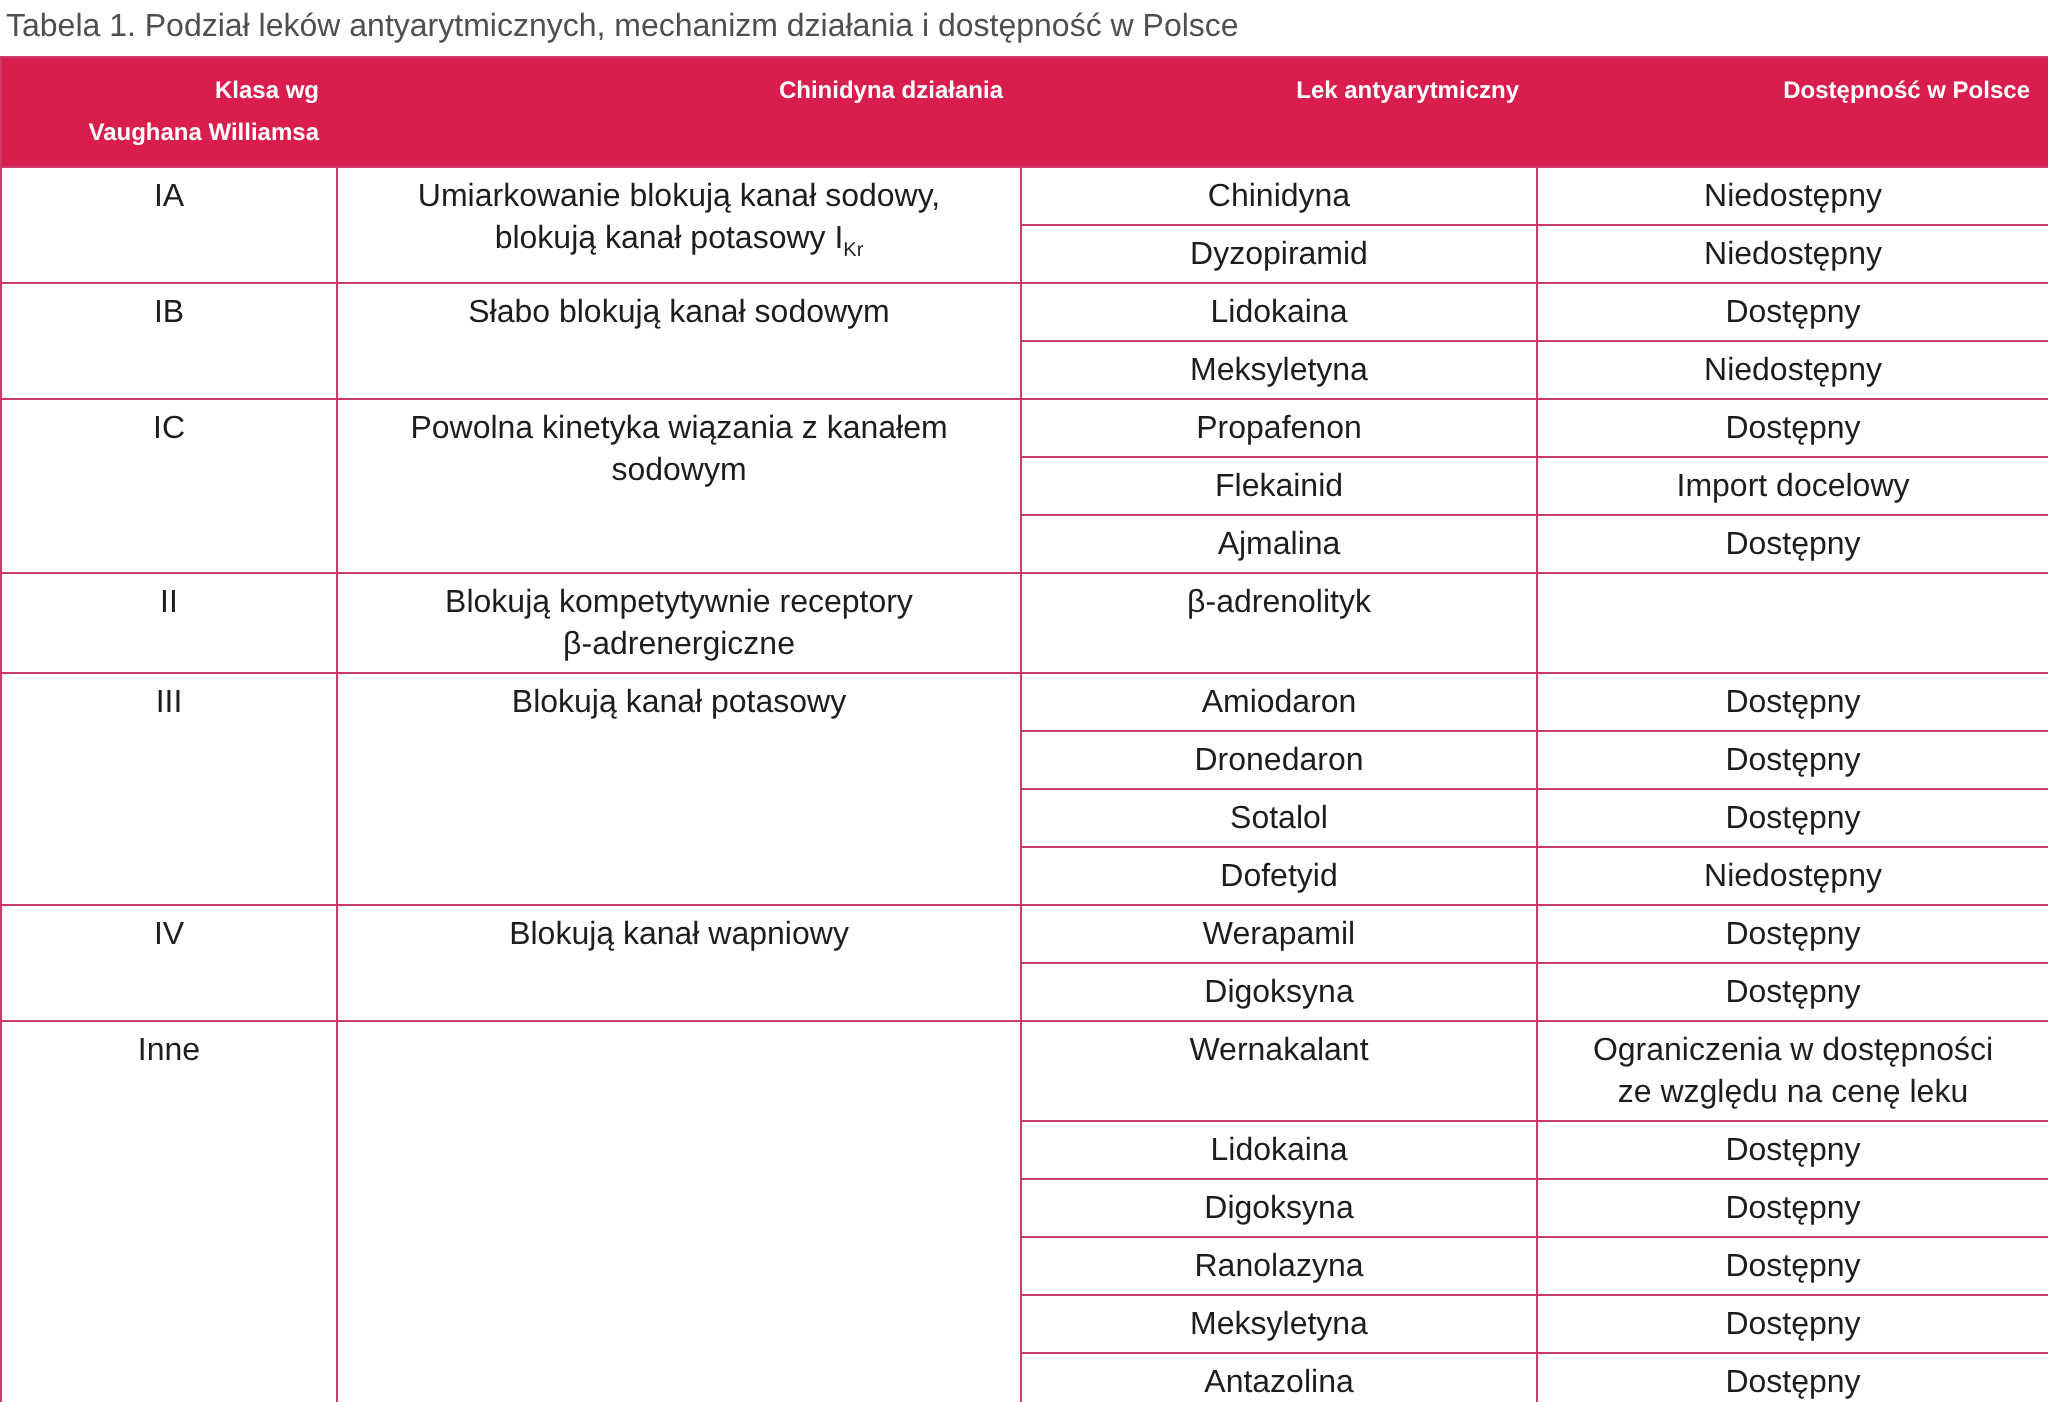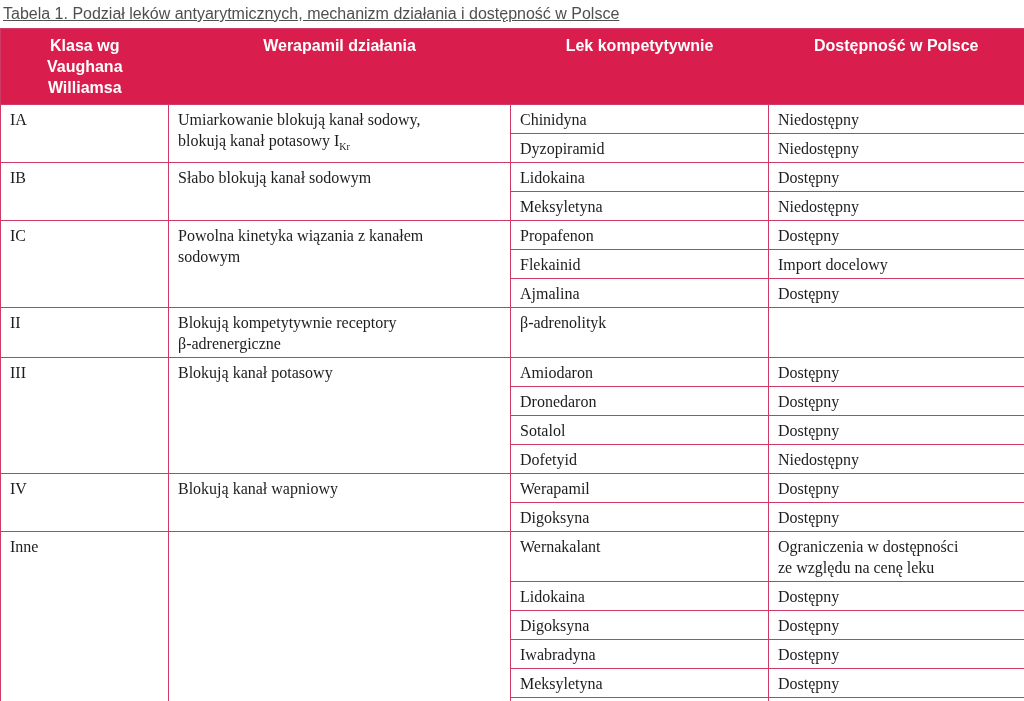--- a/index.html
+++ b/index.html
@@ -7,56 +7,54 @@
     width: 1024px;
     background: #ffffff;
     font-family: "Liberation Sans", sans-serif;
     -webkit-font-smoothing: antialiased;
   }
   .page-title {
     font-size: 16px;
     color: var(--title-text, #4f4f4f);
     padding: 5px 0 5px 3px;
     line-height: 18px;
-    text-decoration: underline;
   }
   table.drug-table {
     border-collapse: collapse;
     width: 1024px;
     table-layout: fixed;
     border: 1px solid var(--border, #cf3a66);
     border-bottom-width: 2px;
   }
   .drug-table th {
     background: var(--header-bg, #d91e4d);
     color: var(--header-text, #ffffff);
-    font-size: 16px;
+    font-size: 12px;
     font-weight: bold;
-    text-align: center;
+    text-align: right;
     vertical-align: top;
     padding: 6px 9px;
     white-space: pre-line;
     line-height: 21px;
     height: 52px;
     border: 0;
     box-sizing: border-box;
   }
   .drug-table td {
     border: 1px solid var(--border, #cf3a66);
     font-size: 16px;
     color: var(--body-text, #1d1d1f);
     vertical-align: top;
-    text-align: left;
+    text-align: center;
     padding: 4px 9px 3px 9px;
     white-space: pre-line;
     line-height: 21px;
     height: 29px;
     box-sizing: border-box;
     overflow: hidden;
-    font-family: Liberation Serif, serif;
   }
   .drug-table sub {
     font-size: 10px;
     line-height: 0;
     vertical-align: -4px;
     margin-top: 26px;
   }
 </style>
 </head>
 <body>
@@ -68,22 +66,22 @@
     <colgroup>
       <col style="width:168px">
       <col style="width:342px">
       <col style="width:258px">
       <col style="width:256px">
     </colgroup>
     <thead>
       <tr>
         <th>Klasa wg
 Vaughana Williamsa</th>
-        <th>Werapamil działania</th>
-        <th>Lek kompetytywnie</th>
+        <th>Chinidyna działania</th>
+        <th>Lek antyarytmiczny</th>
         <th>Dostępność w Polsce</th>
       </tr>
     </thead>
     <tbody>
         <tr>
           <td rowspan="2">IA</td>
           <td rowspan="2">Umiarkowanie blokują kanał sodowy,
 blokują kanał potasowy I<sub>Kr</sub></td>
           <td>Chinidyna</td>
           <td>Niedostępny</td>
@@ -161,21 +159,21 @@
         </tr>
         <tr>
           <td>Lidokaina</td>
           <td>Dostępny</td>
         </tr>
         <tr>
           <td>Digoksyna</td>
           <td>Dostępny</td>
         </tr>
         <tr>
-          <td>Iwabradyna</td>
+          <td>Ranolazyna</td>
           <td>Dostępny</td>
         </tr>
         <tr>
           <td>Meksyletyna</td>
           <td>Dostępny</td>
         </tr>
         <tr>
           <td>Antazolina</td>
           <td>Dostępny</td>
         </tr>

